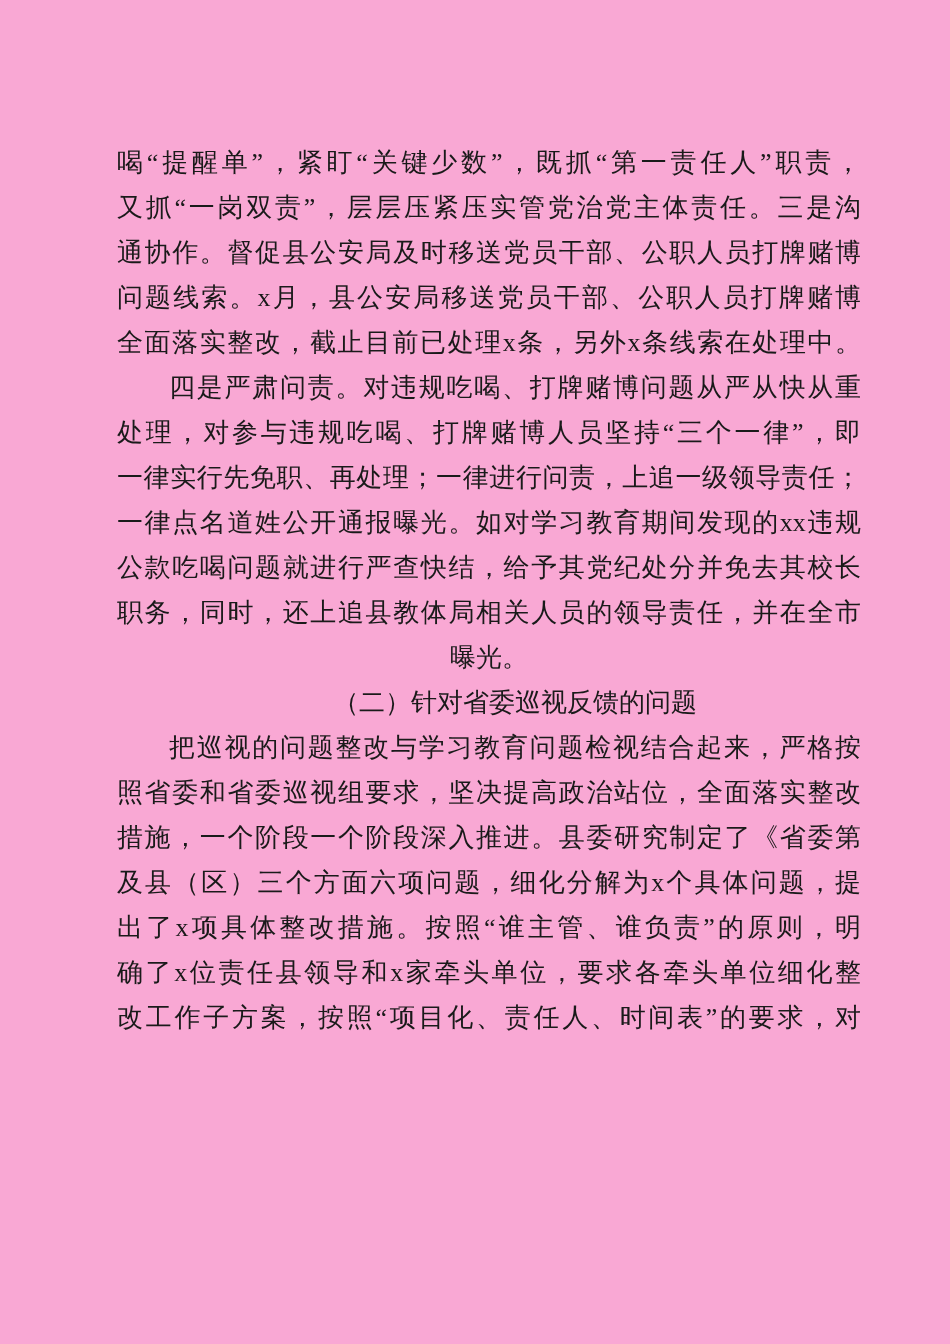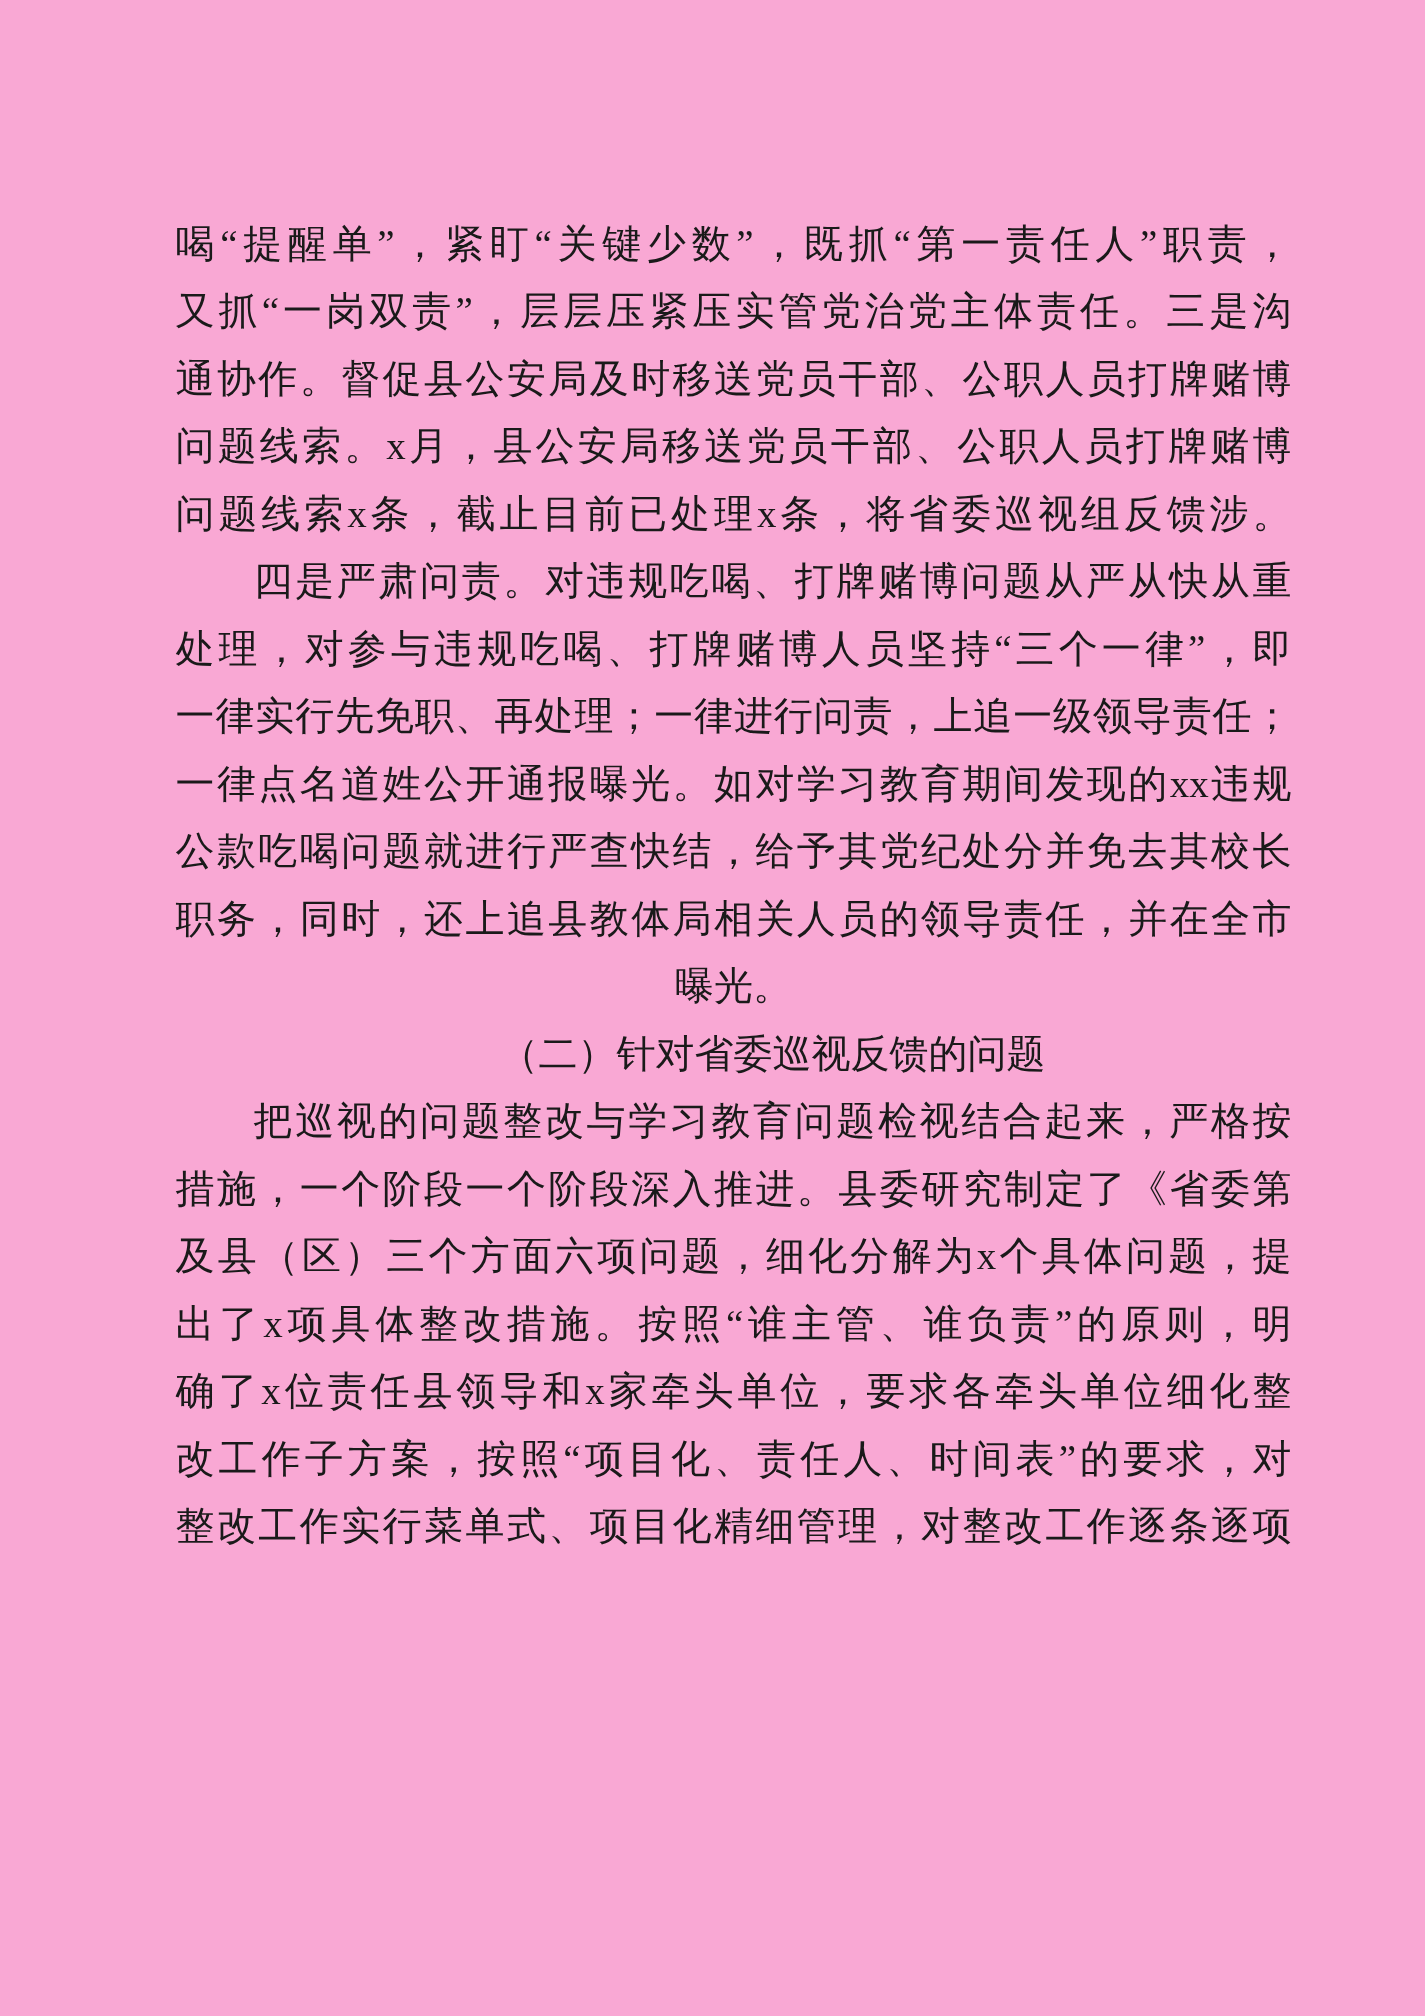--- a/index.html
+++ b/index.html
@@ -58,37 +58,37 @@
 </head>
 <body>
 
 <div class="page">
   <div class="text-block" id="doc-content">
       <div class="paragraph body">
         <div class="line fill"><span class="run">喝“提醒单”，紧盯“关键少数”，既抓“第一责任人”职责，</span></div>
         <div class="line fill"><span class="run">又抓“一岗双责”，层层压紧压实管党治党主体责任。三是沟</span></div>
         <div class="line fill"><span class="run">通协作。督促县公安局及时移送党员干部、公职人员打牌赌博</span></div>
         <div class="line fill"><span class="run">问题线索。x月，县公安局移送党员干部、公职人员打牌赌博</span></div>
-        <div class="line fill"><span class="run">问题线索x条，截止目前已处理x条，将省委巡视组反馈涉。</span></div>
+        <div class="line fill"><span class="run">全面落实整改，截止目前已处理x条，另外x条线索在处理中。</span></div>
       </div>
       <div class="paragraph body">
         <div class="line fill indent"><span class="run em">四是严肃问责。</span><span class="run">对违规吃喝、打牌赌博问题从严从快从重</span></div>
         <div class="line fill"><span class="run">处理，对参与违规吃喝、打牌赌博人员坚持“三个一律”，即</span></div>
         <div class="line fill"><span class="run">一律实行先免职、再处理；一律进行问责，上追一级领导责任；</span></div>
         <div class="line fill"><span class="run">一律点名道姓公开通报曝光。如对学习教育期间发现的xx违规</span></div>
         <div class="line fill"><span class="run">公款吃喝问题就进行严查快结，给予其党纪处分并免去其校长</span></div>
         <div class="line fill"><span class="run">职务，同时，还上追县教体局相关人员的领导责任，并在全市</span></div>
         <div class="line"><span class="run">曝光。</span></div>
       </div>
       <div class="paragraph heading">
         <div class="line indent"><span class="run em">（二）针对省委巡视反馈的问题</span></div>
       </div>
       <div class="paragraph body">
         <div class="line fill indent"><span class="run">把巡视的问题整改与学习教育问题检视结合起来，严格按</span></div>
+        <div class="line fill"><span class="run">照省委和省委巡视组要求，坚决提高政治站位，全面落实整改</span></div>
         <div class="line fill"><span class="run">措施，一个阶段一个阶段深入推进。县委研究制定了《省委第</span></div>
         <div class="line fill"><span class="run">及县（区）三个方面六项问题，细化分解为x个具体问题，提</span></div>
         <div class="line fill"><span class="run">出了x项具体整改措施。按照“谁主管、谁负责”的原则，明</span></div>
         <div class="line fill"><span class="run">确了x位责任县领导和x家牵头单位，要求各牵头单位细化整</span></div>
         <div class="line fill"><span class="run">改工作子方案，按照“项目化、责任人、时间表”的要求，对</span></div>
-        <div class="line fill"><span class="run">整改工作实行菜单式、项目化精细管理，对整改工作逐条逐项</span></div>
       </div>
     </div>
 </div>
 
 </body></html>

